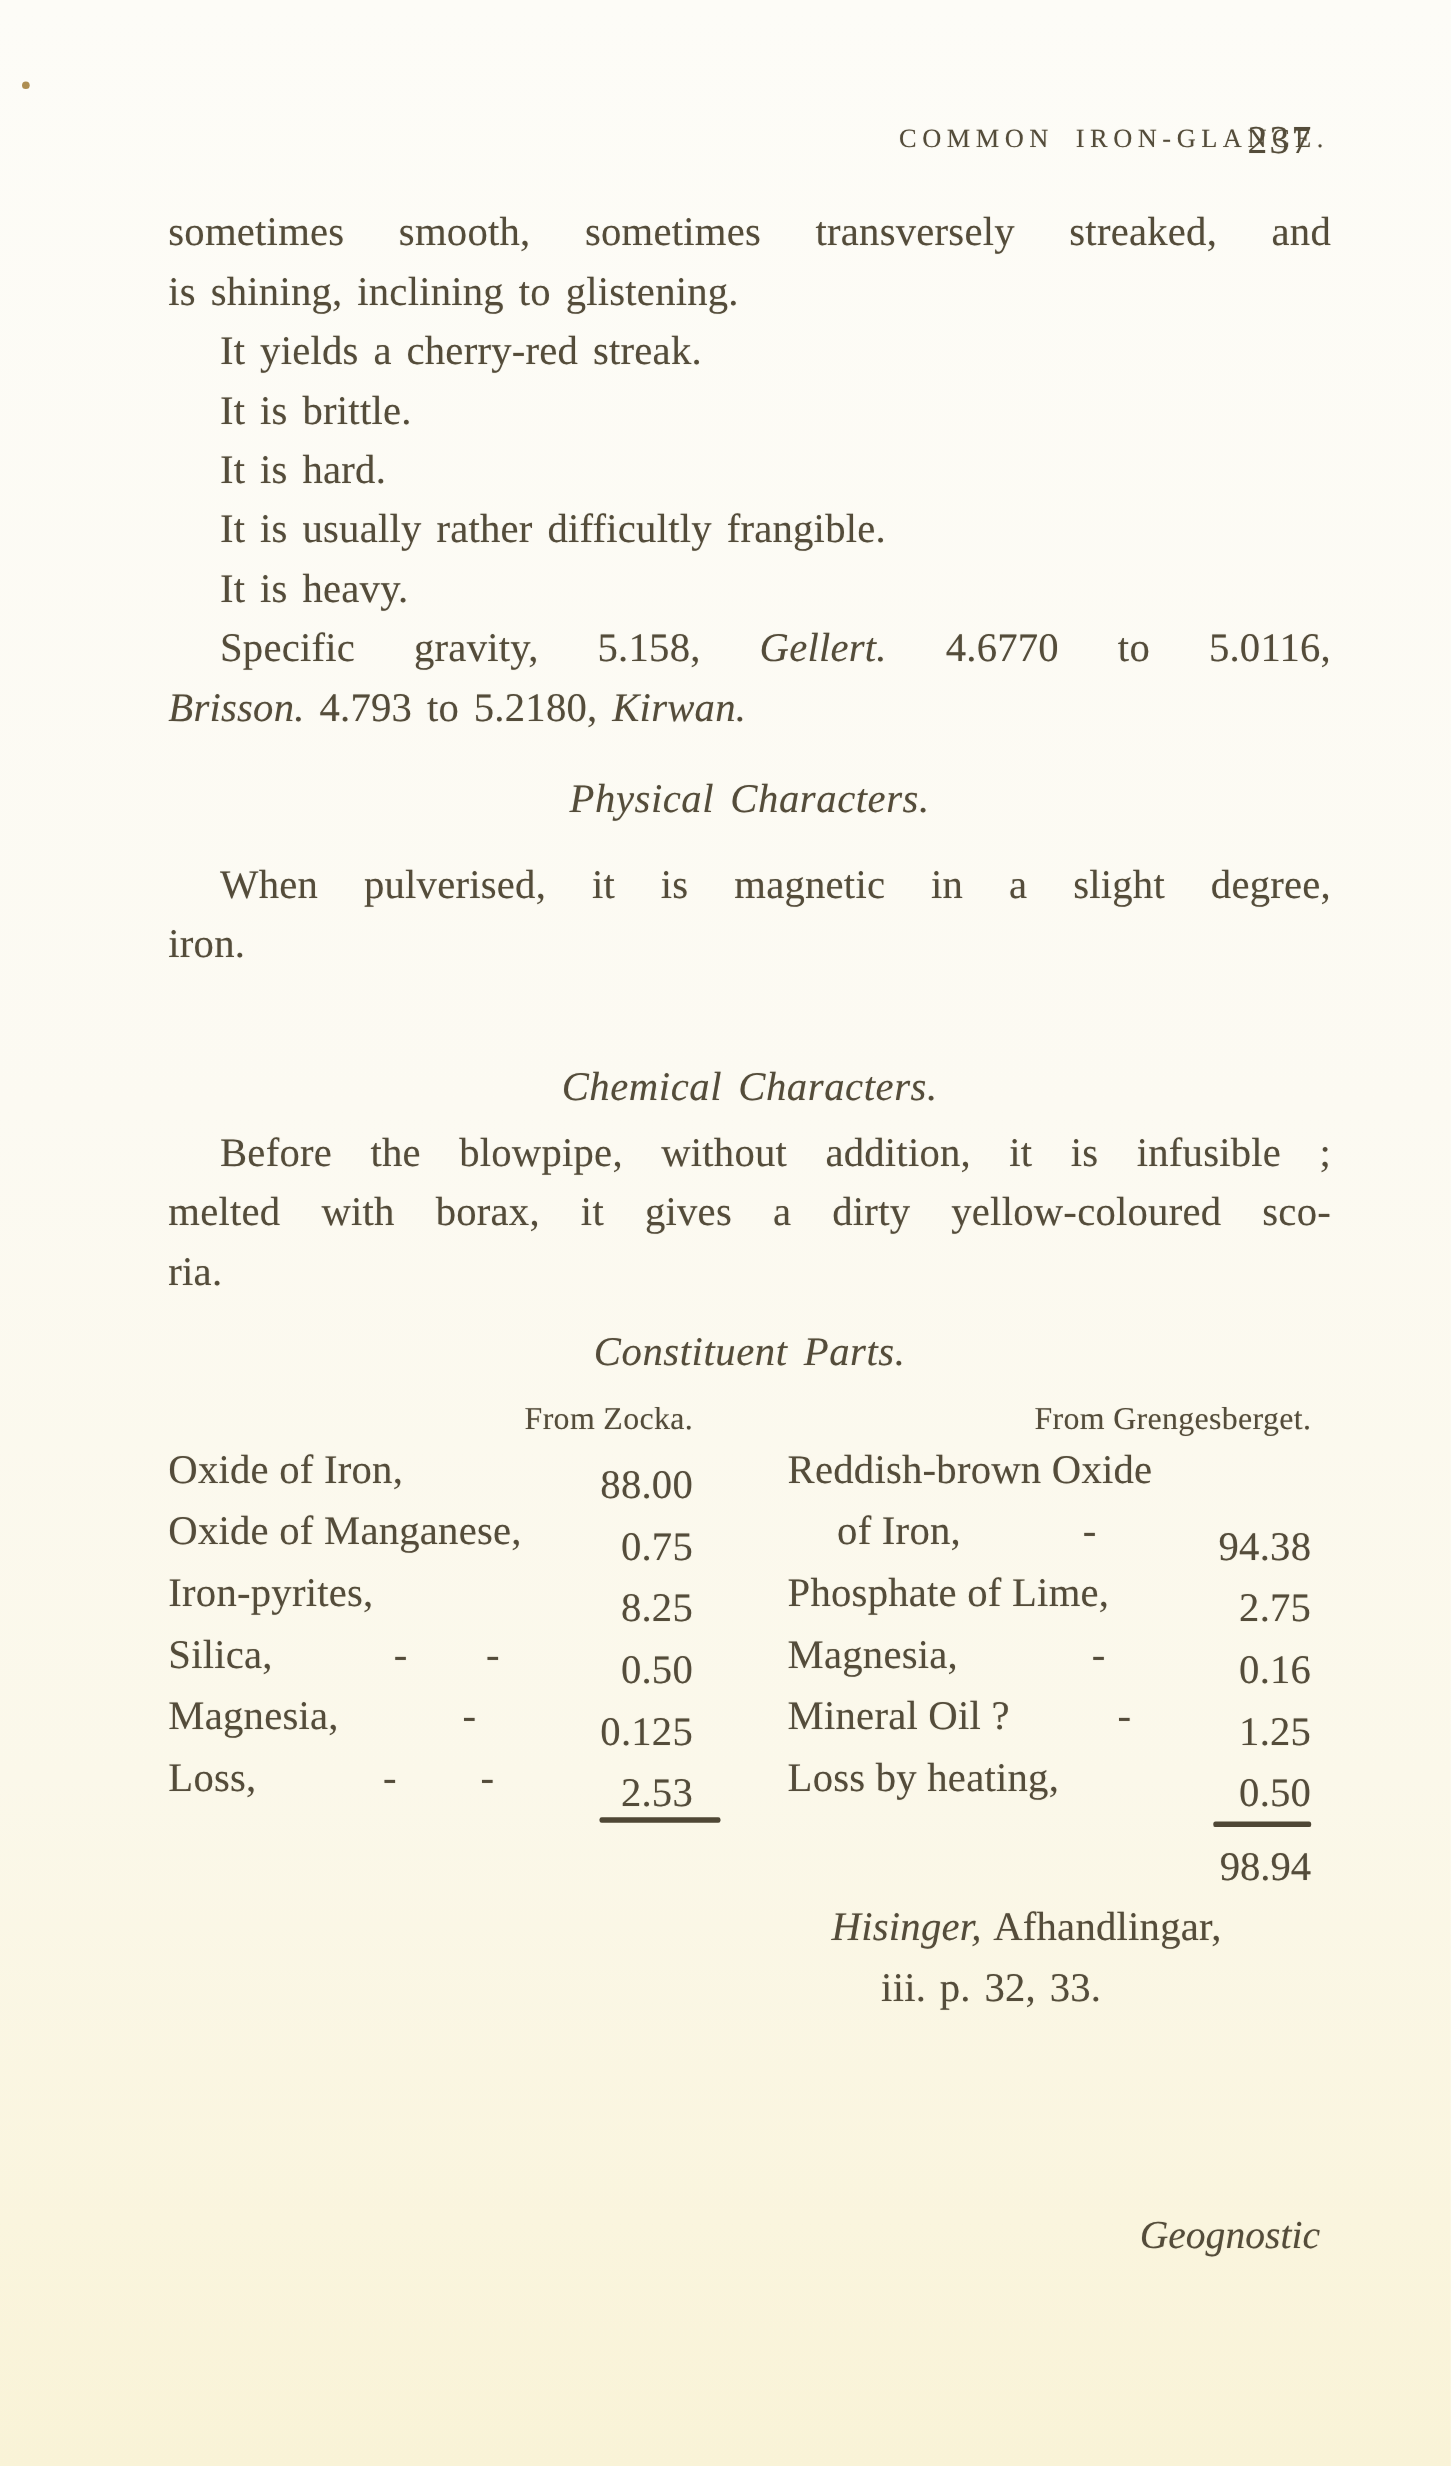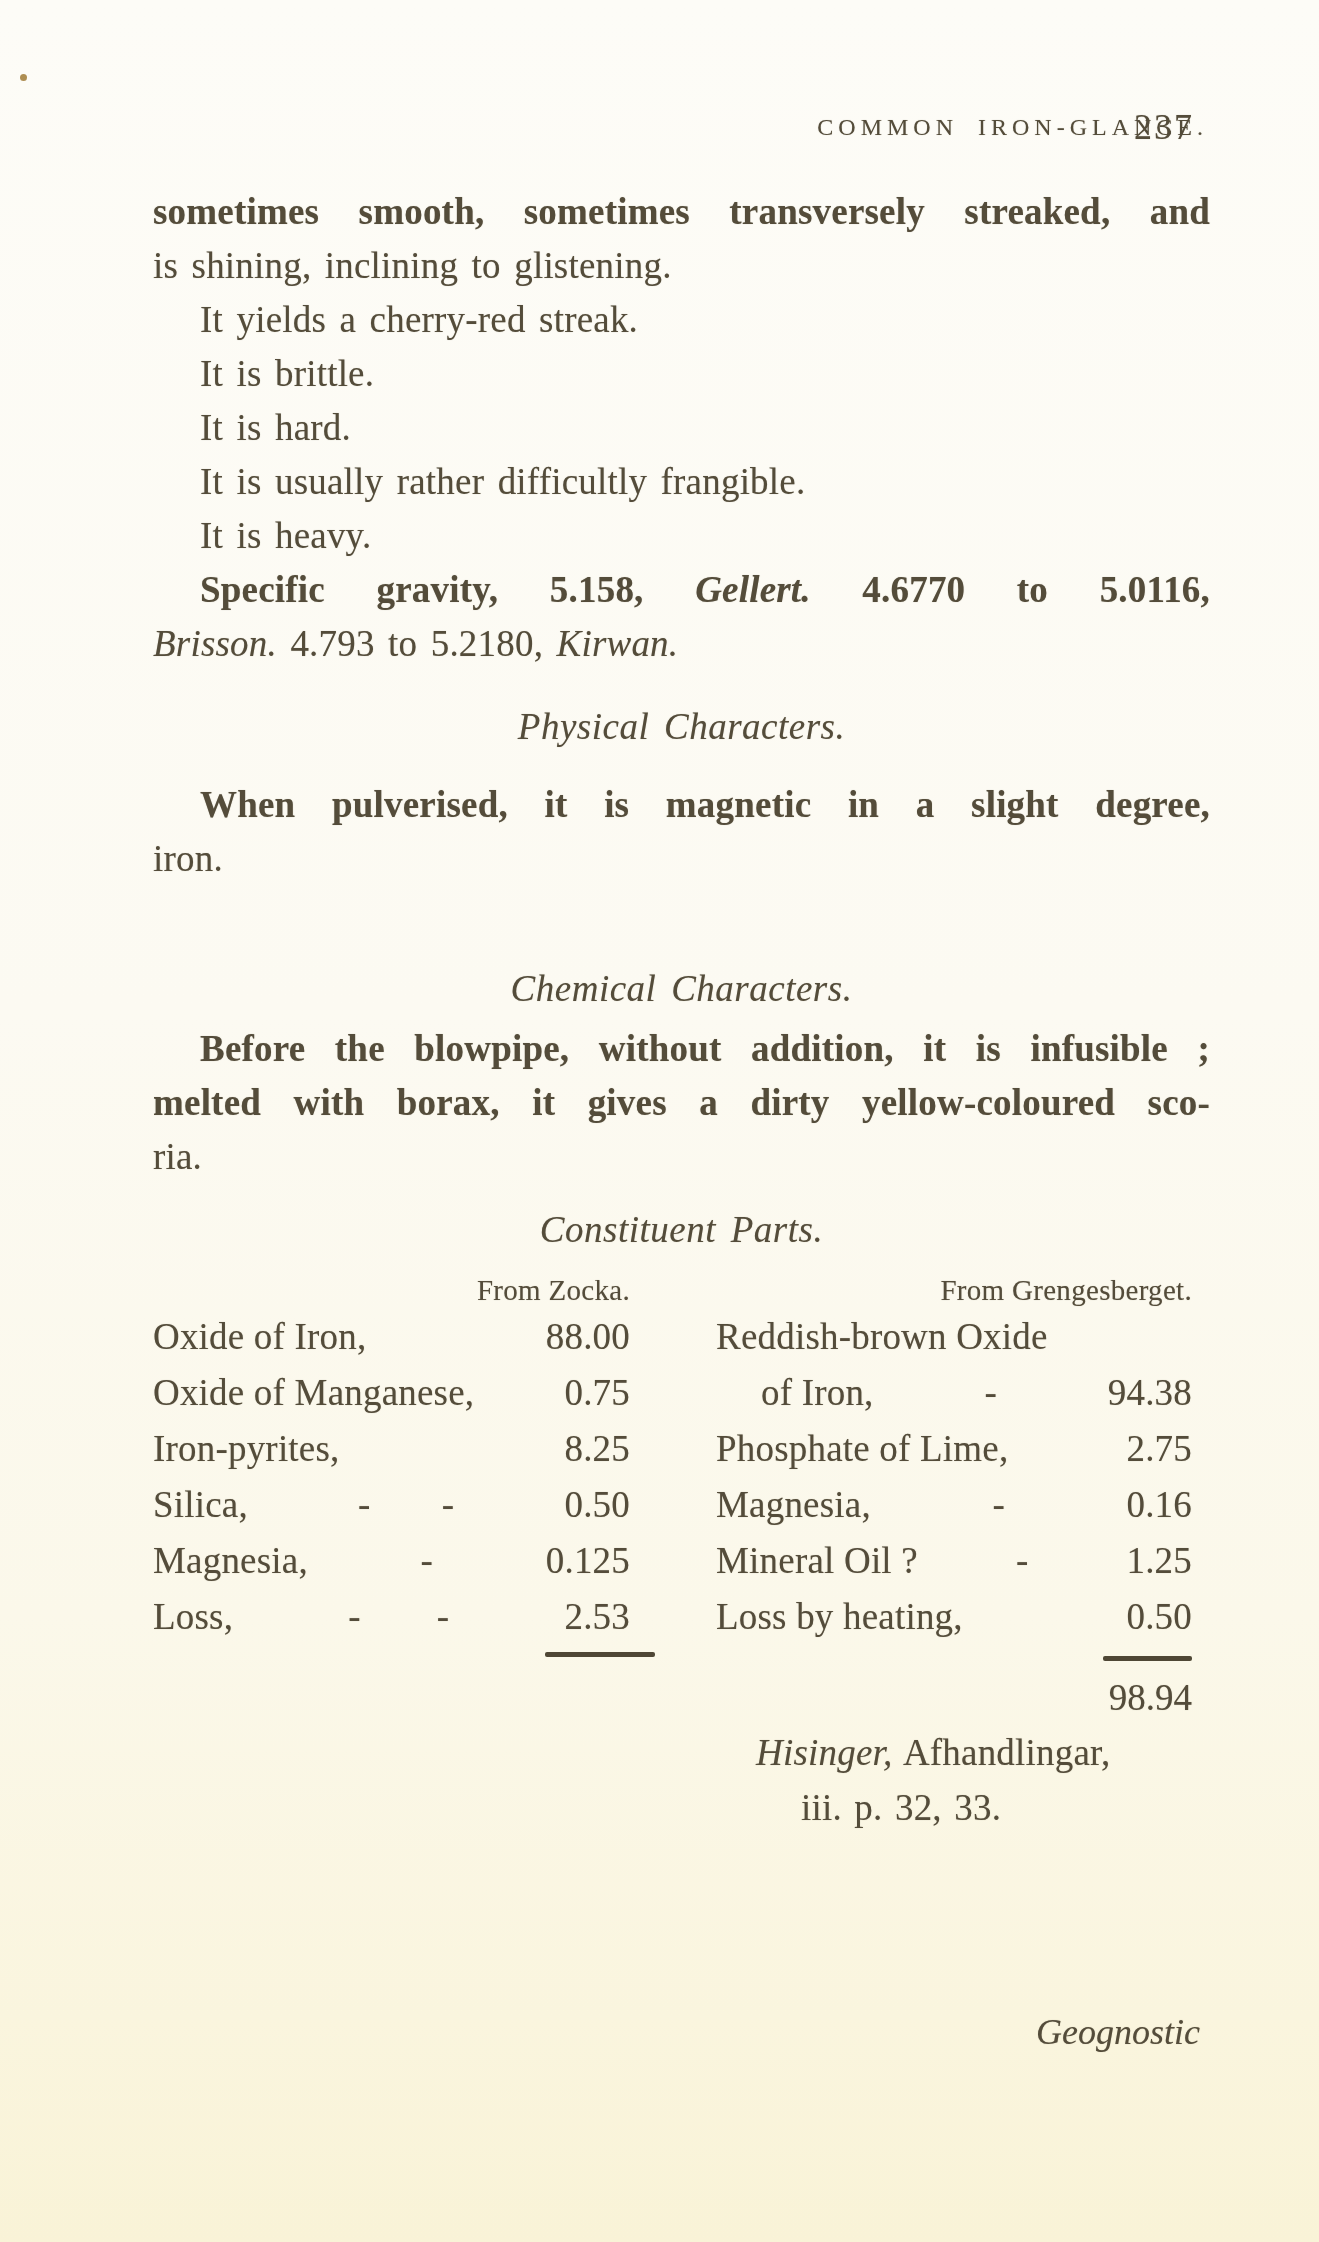--- a/index.html
+++ b/index.html
@@ -15,38 +15,38 @@
   .speck{position:absolute;left:20px;top:74px;width:7px;height:7px;border-radius:50%;
     background:#a07a35;opacity:.85;}
   
   .rhead{position:absolute;left:153px;top:100px;width:1055px;height:54px;line-height:54px;}
   .rtitle{display:block;text-align:right;font-size:24px;letter-spacing:5px;word-spacing:9px;}
   .pagenum{position:absolute;right:14px;top:0;font-size:36px;letter-spacing:2px;}
   
   .col{position:absolute;left:153px;width:1057px;font-size:37px;letter-spacing:.2px;word-spacing:4px;}
   .line{height:54px;line-height:54px;white-space:nowrap;}
   .wrap{white-space:normal;}
-  .just{text-align:justify;text-align-last:justify;white-space:normal;font-weight:bold;}
+  .just{text-align:justify;text-align-last:justify;white-space:normal;}
   .ind{padding-left:47px;}
   .it{font-style:italic;}
   .heading{position:absolute;left:153px;width:1057px;height:54px;line-height:54px;
     text-align:center;font-style:italic;font-size:37px;letter-spacing:.5px;word-spacing:5px;}
   
   .thead{position:absolute;height:44px;line-height:44px;font-size:29px;text-align:right;letter-spacing:.3px;}
   .tz-head{left:153px;top:1268px;width:477px;}
   .tg-head{left:716px;top:1268px;width:476px;}
   .ttable{position:absolute;top:1309px;font-size:37px;letter-spacing:.2px;}
   .tz{left:153px;width:477px;}
   .tg{left:716px;width:476px;}
   .trow{display:flex;height:56px;line-height:56px;gap:39px;}
   .tname{white-space:pre;}
   .tname.tindent{padding-left:45px;}
   .tmid{flex:1;display:flex;justify-content:space-evenly;align-items:center;}
   .dash{display:inline-block;}
-  .tval{white-space:pre;}
+  .tval{white-space:pre;margin-top:14px;}
   .rule{position:absolute;background:#4f4735;border-radius:2px;}
   .rule-left{left:545px;top:1652px;width:110px;height:5px;}
   .rule-right{left:1103px;top:1656px;width:89px;height:5px;}
   .total{position:absolute;left:716px;top:1671px;width:476px;height:54px;line-height:54px;
     text-align:right;font-size:37px;}
   
   .cite{position:absolute;top:1725px;font-size:37px;letter-spacing:.2px;word-spacing:3px;}
   .cite .line{height:55px;line-height:55px;}
   .cite-left{left:186px;width:560px;}
   .cite-right{left:756px;width:470px;}

